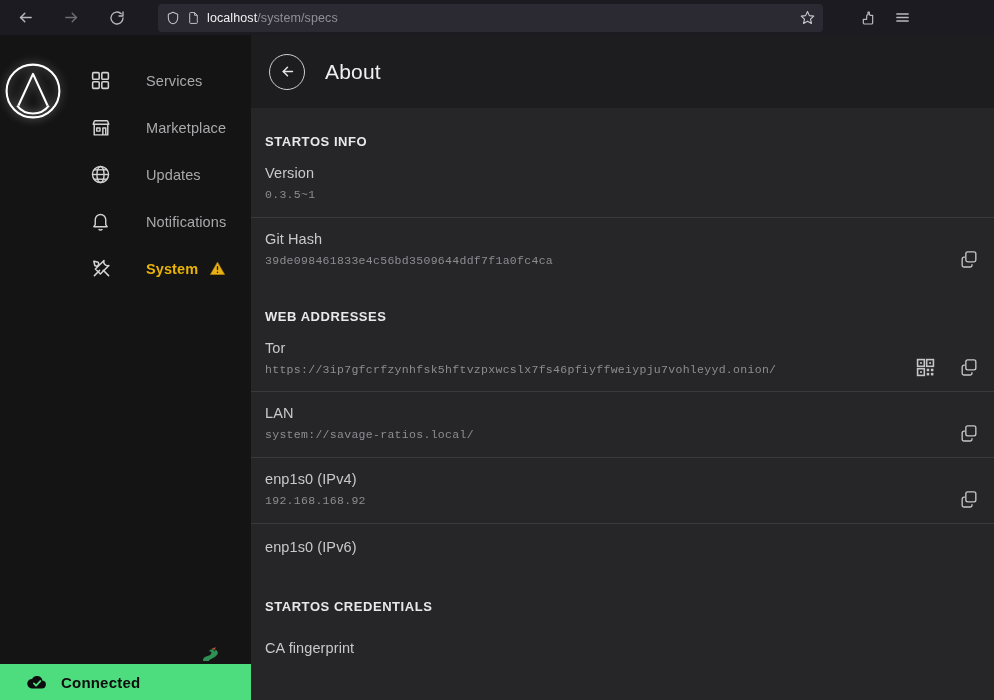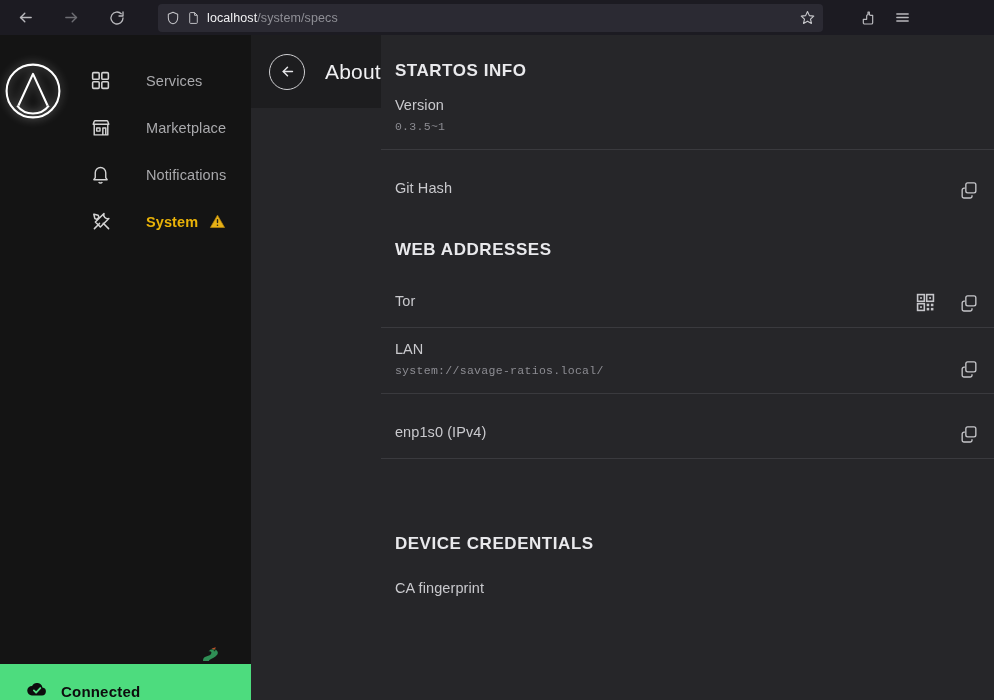--- a/index.html
+++ b/index.html
@@ -125,38 +125,38 @@
     right: 28px;
     width: 24px; height: 20px;
   }
 
   .status-bar {
     position: absolute;
     left: 0; right: 0; bottom: 0;
     height: 36px;
     background: #4ddc7e;
     display: flex;
-    align-items: flex-end;
+    align-items: center;
     padding-left: 26px;
     gap: 13px;
   }
   .status-bar .s-icon { display: flex; align-items: center; color: #111; }
   .status-bar .s-text {
     font-size: 15px;
     font-weight: bold;
     color: #0d0d0d;
     letter-spacing: .2px;
   }
 
   
   .main {
     flex: 1;
     background: #262629;
     display: flex;
-    flex-direction: row;
+    flex-direction: column;
     overflow: hidden;
   }
   .main-header {
     height: 73px;
     background: #1d1d1f;
     display: flex;
     align-items: center;
     padding-left: 18px;
     gap: 20px;
     flex: none;
@@ -175,21 +175,21 @@
     color: #f0f0f2;
     letter-spacing: .2px;
   }
 
   .content {
     flex: 1;
     overflow: hidden;
     padding: 0 0 0 0;
   }
   .section-head {
-    font-size: 17px;
+    font-size: 13px;
     font-weight: bold;
     color: #e9e9ec;
     letter-spacing: .55px;
     padding: 26px 0 10px 14px;
     margin-left: 0;
   }
   .rows { }
   .row {
     display: flex;
     align-items: flex-end;
@@ -318,20 +318,32 @@
           <svg width="22" height="22" viewBox="0 0 24 24" fill="none" stroke="currentColor" stroke-width="1.6" stroke-linejoin="round">
               <path d="M3.5 8h17l-1.2-3.4a1 1 0 0 0-.95-.6H5.65a1 1 0 0 0-.95.6L3.5 8z"></path>
               <path d="M4.6 8v11.5h14.8V8"></path>
               <rect x="7.3" y="12" width="3.6" height="3.4"></rect>
               <path d="M14 19.5V12h3.2v7.5"></path>
             </svg>
         </span>
         <span class="ni-label">Marketplace</span>
       </div>
 
+      <div class="nav-item">
+        <span class="ni-icon">
+          <svg width="21" height="21" viewBox="0 0 24 24" fill="none" stroke="currentColor" stroke-width="1.6">
+              <circle cx="12" cy="12" r="9.2"></circle>
+              <ellipse cx="12" cy="12" rx="4.1" ry="9.2"></ellipse>
+              <line x1="2.8" y1="12" x2="21.2" y2="12"></line>
+              <line x1="4.3" y1="6.6" x2="19.7" y2="6.6"></line>
+              <line x1="4.3" y1="17.4" x2="19.7" y2="17.4"></line>
+            </svg>
+        </span>
+        <span class="ni-label">Updates</span>
+      </div>
 
       <div class="nav-item">
         <span class="ni-icon">
           <svg width="21" height="21" viewBox="0 0 24 24" fill="none" stroke="currentColor" stroke-width="1.6" stroke-linejoin="round">
               <path d="M18 15.5V10a6 6 0 1 0-12 0v5.5L4.4 18h15.2L18 15.5z"></path>
               <path d="M10 20.5a2.2 2.2 0 0 0 4 0"></path>
             </svg>
         </span>
         <span class="ni-label">Notifications</span>
       </div>
@@ -393,36 +405,38 @@
         <div class="rows">
           <div class="row first">
             <div class="row-body">
               <div class="row-label">Version</div>
               <div class="row-value">0.3.5~1</div>
             </div>
           </div>
           <div class="row">
             <div class="row-body">
               <div class="row-label">Git Hash</div>
+              <div class="row-value">39de098461833e4c56bd3509644ddf7f1a0fc4ca</div>
             </div>
             <div class="row-actions">
               <div class="icon-btn">
                 <svg width="20" height="20" viewBox="0 0 24 24" fill="none" stroke="currentColor" stroke-width="1.6" stroke-linejoin="round">
                   <rect x="8.2" y="3.4" width="12" height="12" rx="2.2"></rect>
                   <path d="M15.6 18.3v1.1a2.2 2.2 0 0 1-2.2 2.2H6a2.2 2.2 0 0 1-2.2-2.2v-7.4A2.2 2.2 0 0 1 6 9.8h1.1"></path>
                 </svg>
               </div>
             </div>
           </div>
         </div>
         <div class="section-head">WEB ADDRESSES</div>
         <div class="rows">
           <div class="row first">
             <div class="row-body">
               <div class="row-label">Tor</div>
+              <div class="row-value">https://3ip7gfcrfzynhfsk5hftvzpxwcslx7fs46pfiyffweiypju7vohleyyd.onion/</div>
             </div>
             <div class="row-actions">
               <div class="icon-btn">
                 <svg width="19" height="19" viewBox="0 0 24 24" fill="currentColor">
                   <rect x="2" y="2" width="8.5" height="8.5" fill="none" stroke="currentColor" stroke-width="2"></rect>
                   <rect x="5.2" y="5.2" width="2.2" height="2.2"></rect>
                   <rect x="13.5" y="2" width="8.5" height="8.5" fill="none" stroke="currentColor" stroke-width="2"></rect>
                   <rect x="16.7" y="5.2" width="2.2" height="2.2"></rect>
                   <rect x="2" y="13.5" width="8.5" height="8.5" fill="none" stroke="currentColor" stroke-width="2"></rect>
                   <rect x="5.2" y="16.7" width="2.2" height="2.2"></rect>
@@ -450,36 +464,38 @@
                 <svg width="20" height="20" viewBox="0 0 24 24" fill="none" stroke="currentColor" stroke-width="1.6" stroke-linejoin="round">
                   <rect x="8.2" y="3.4" width="12" height="12" rx="2.2"></rect>
                   <path d="M15.6 18.3v1.1a2.2 2.2 0 0 1-2.2 2.2H6a2.2 2.2 0 0 1-2.2-2.2v-7.4A2.2 2.2 0 0 1 6 9.8h1.1"></path>
                 </svg>
               </div>
             </div>
           </div>
           <div class="row">
             <div class="row-body">
               <div class="row-label">enp1s0 (IPv4)</div>
+              <div class="row-value">192.168.168.92</div>
             </div>
             <div class="row-actions">
               <div class="icon-btn">
                 <svg width="20" height="20" viewBox="0 0 24 24" fill="none" stroke="currentColor" stroke-width="1.6" stroke-linejoin="round">
                   <rect x="8.2" y="3.4" width="12" height="12" rx="2.2"></rect>
                   <path d="M15.6 18.3v1.1a2.2 2.2 0 0 1-2.2 2.2H6a2.2 2.2 0 0 1-2.2-2.2v-7.4A2.2 2.2 0 0 1 6 9.8h1.1"></path>
                 </svg>
               </div>
             </div>
           </div>
           <div class="row">
             <div class="row-body">
+              <div class="row-label">enp1s0 (IPv6)</div>
             </div>
           </div>
         </div>
-        <div class="section-head">DEVICE CREDENTIALS</div>
+        <div class="section-head">STARTOS CREDENTIALS</div>
         <div class="rows">
           <div class="row first">
             <div class="row-body">
               <div class="row-label">CA fingerprint</div>
             </div>
           </div>
         </div>
       </div>
 
   </div>

